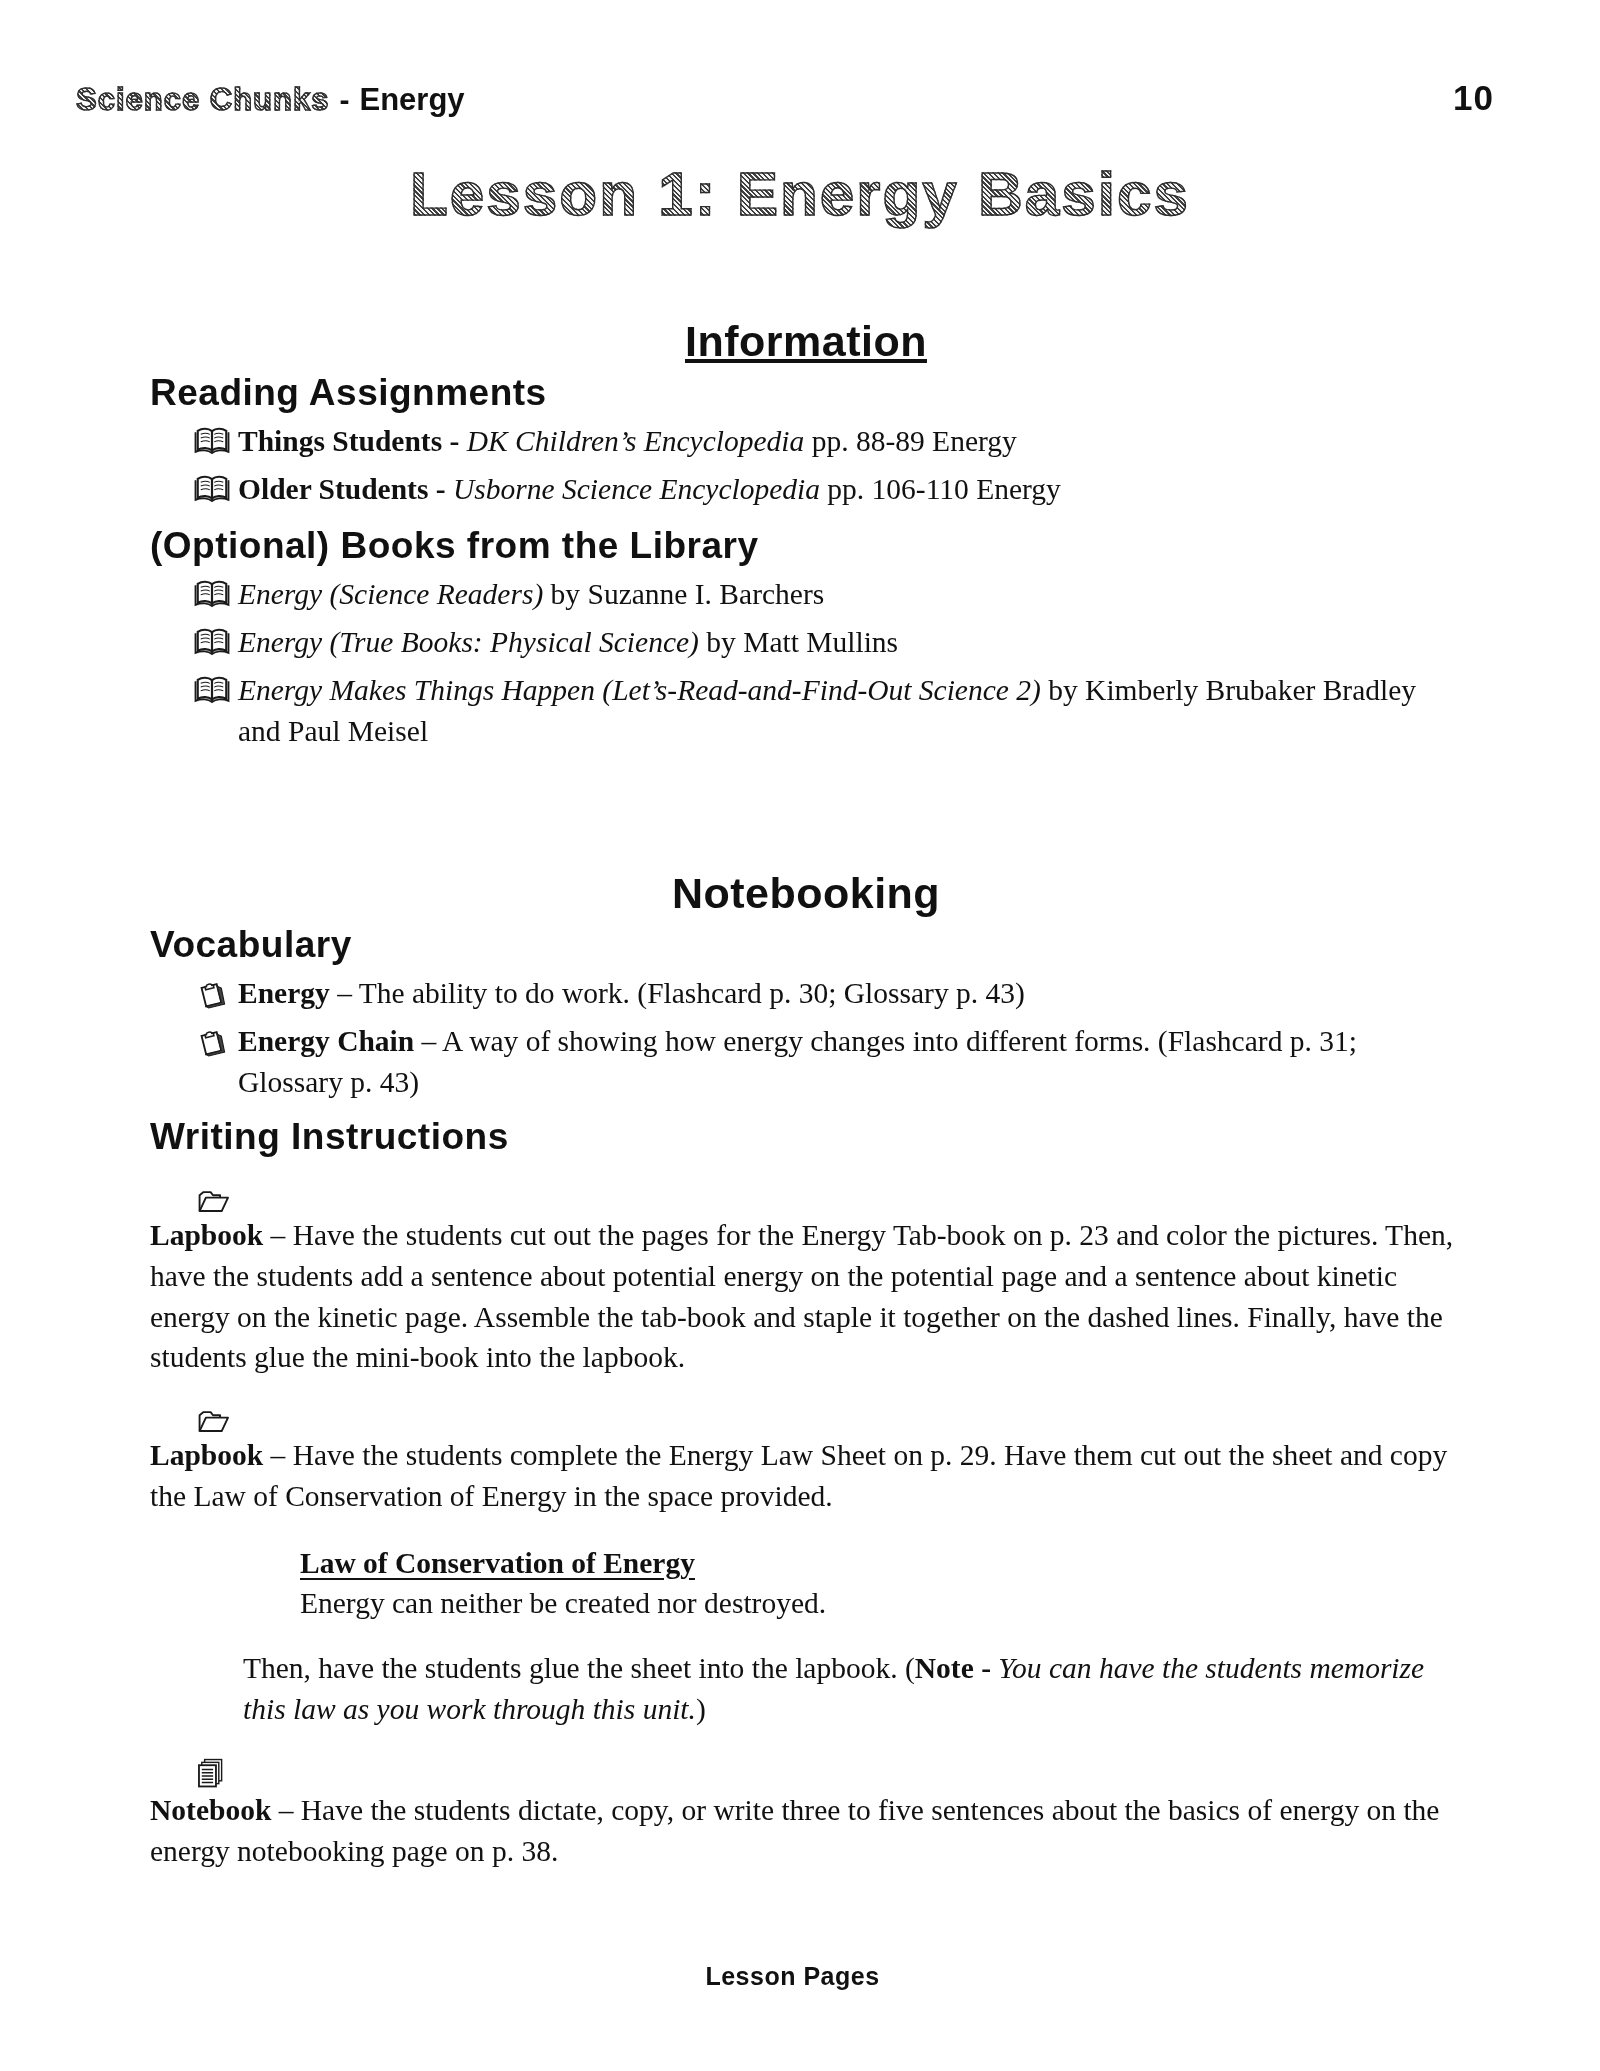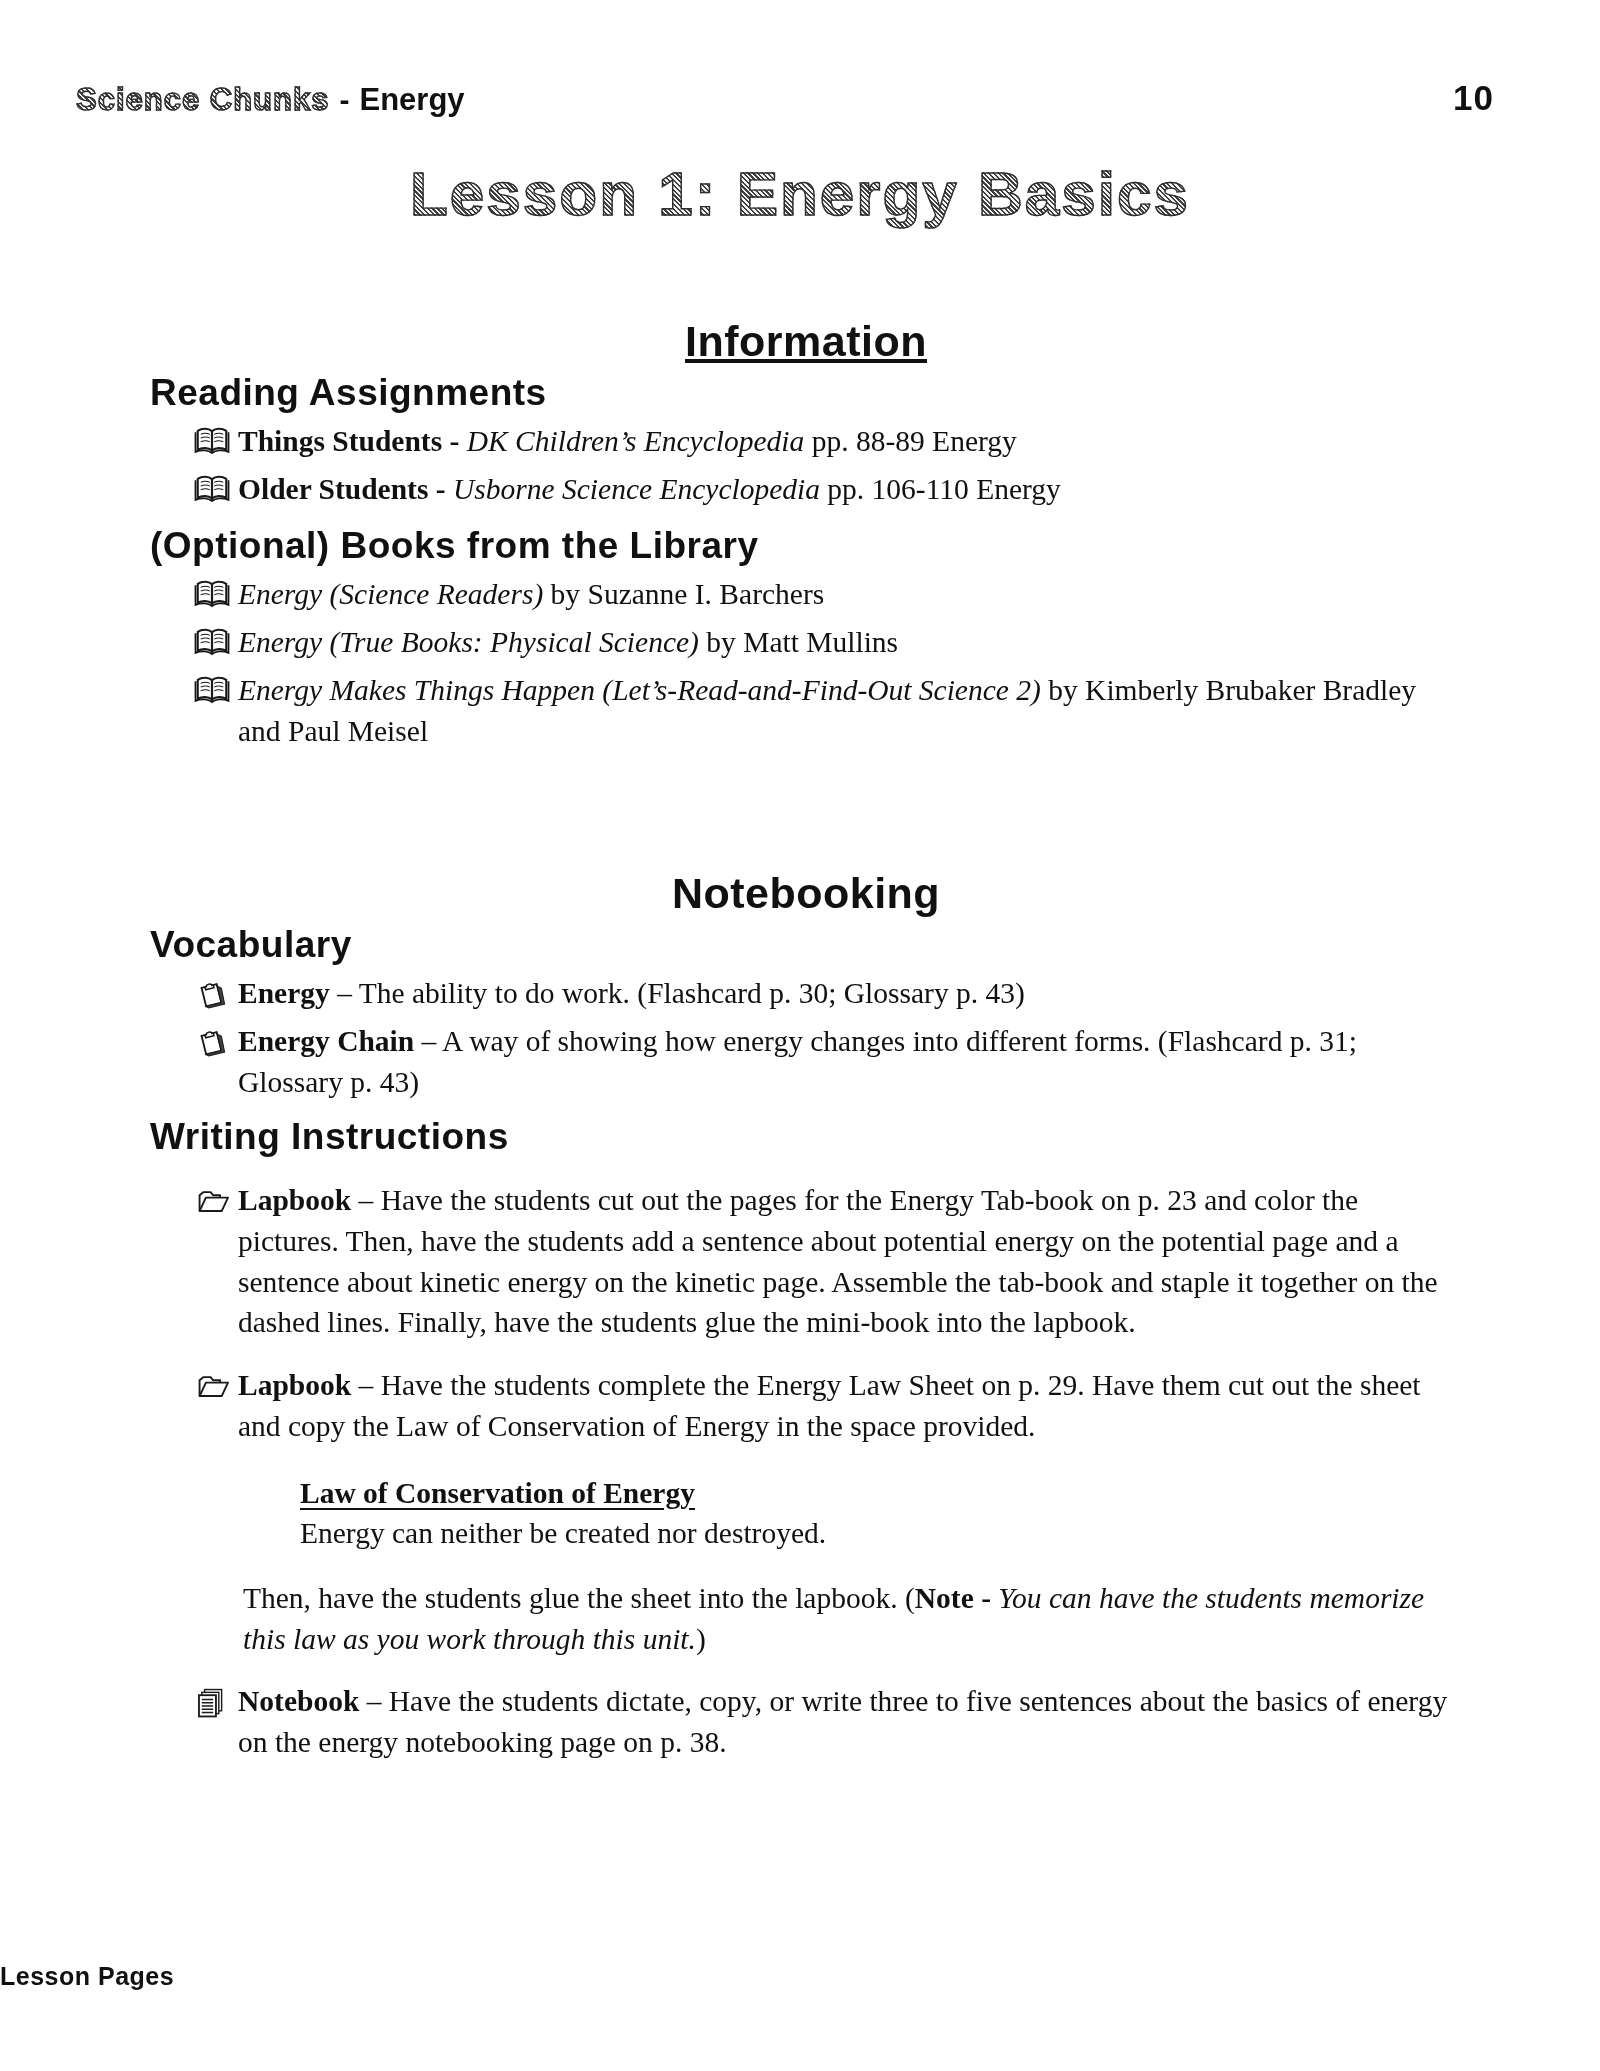--- a/index.html
+++ b/index.html
@@ -78,38 +78,39 @@
     width: 44px;
     margin-left: 44px;
     margin-top: 5px;
   }
   .item .icon-cell svg { display: block; }
   .item .text { flex: 1; }
   .b  { font-weight: 700; }
   .i  { font-style: italic; }
 
   .vocab-intro { margin: 10px 0 6px 25px; }
-  .writing .item { margin-top: 22px; }
+  .writing .item { margin-top: 22px; flex-direction: column; }
 
   .law-block { margin: 26px 0 0 57px; }
   .law-title {
     font-weight: 700;
     text-decoration: underline;
     text-underline-offset: 5px;
     font-size: 29.5px;
     line-height: 1.38;
   }
   .note-para { margin-top: 24px; }
   .sub-col { margin-left: 93px; }  
 
   
   .footer {
     position: absolute;
     left: 0; right: 15px;
     bottom: 80px;
+    text-align: center;
     font-size: 25px;
     letter-spacing: 0.5px;
   }
 </style>
 </head>
 <body>
 
 <svg width="0" height="0" style="position:absolute">
   <defs>
     <g id="icon-book">

